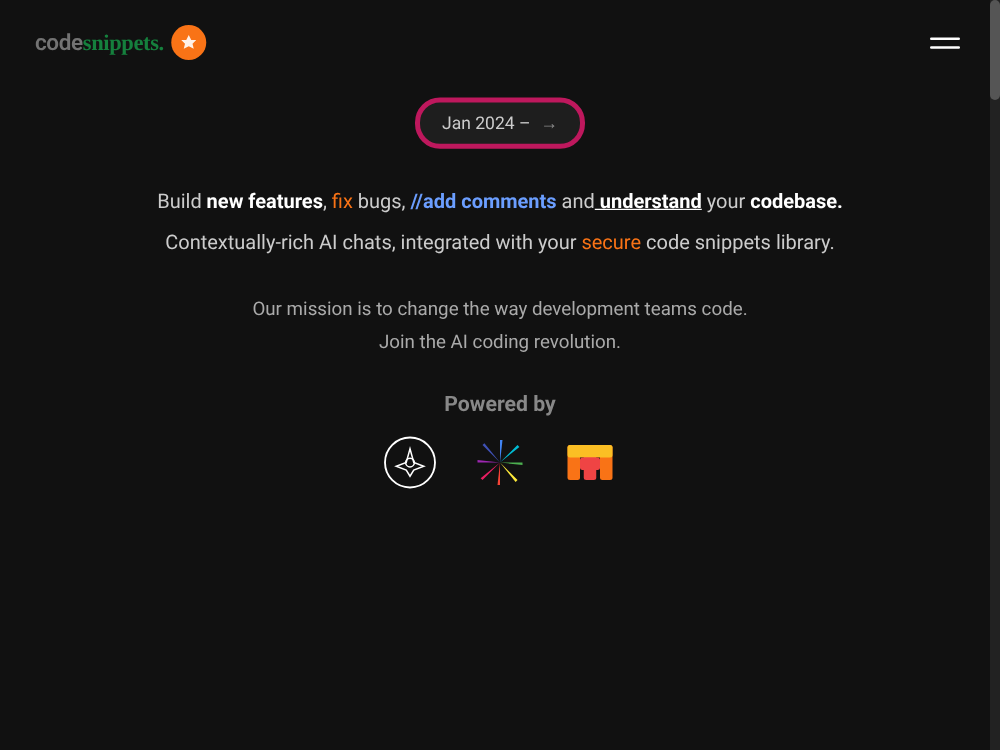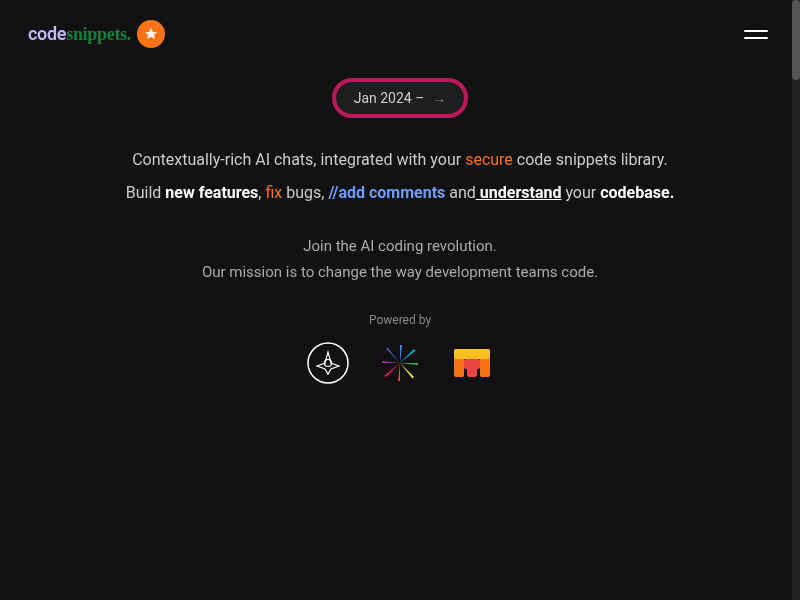--- a/index.html
+++ b/index.html
@@ -33,21 +33,21 @@
     }
 
     .logo-text {
       font-size: 18px;
       font-weight: 600;
       color: #ffffff;
       letter-spacing: -0.3px;
     }
 
     .logo-text span.code {
-      color: #c4b5fd;
+      color: #737373;
     }
 
     .logo-text span.snippets {
       color: #15803d;
       font-family: Liberation Serif, serif;
     }
 
     .logo-icon {
       width: 28px;
       height: 28px;
@@ -207,22 +207,23 @@
     
     .powered-by {
       margin-top: 28px;
       display: flex;
       flex-direction: column;
       align-items: center;
       gap: 14px;
     }
 
     .powered-by-label {
-      font-size: 12px;
+      font-size: 17px;
       color: #888888;
+      font-weight: bold;
     }
 
     .powered-by-logos {
       display: flex;
       align-items: center;
       gap: 28px;
     }
 
     
     .openai-logo {
@@ -269,29 +270,29 @@
 <div class="banner-container">
   <div class="banner-pill">
     <span>Jan 2024 –</span>
     <span class="arrow">→</span>
   </div>
 </div>
 
 <div class="hero">
 
   <p class="subtitle">
+    <span>Build </span><span class="new-features">new features</span><span>,</span><span class="fix"> fix</span><span> bugs,</span><span class="add-comments"> //add comments</span><span> and</span><span class="understand"> understand</span><span> your </span><span class="bold">codebase.</span>
+  </p>
+  <p class="subtitle">
     <span>Contextually-rich AI chats, integrated with your </span><span class="secure">secure</span><span> code snippets library.</span>
   </p>
-  <p class="subtitle">
-    <span>Build </span><span class="new-features">new features</span><span>,</span><span class="fix"> fix</span><span> bugs,</span><span class="add-comments"> //add comments</span><span> and</span><span class="understand"> understand</span><span> your </span><span class="bold">codebase.</span>
-  </p>
 
   <div class="mission">
+    <p>Our mission is to change the way development teams code.</p>
     <p>Join the AI coding revolution.</p>
-    <p>Our mission is to change the way development teams code.</p>
   </div>
 
   <div class="powered-by">
     <span class="powered-by-label">Powered by</span>
     <div class="powered-by-logos">
 
       <svg class="openai-logo" viewBox="0 0 44 44" fill="none" xmlns="http://www.w3.org/2000/svg">
         <circle cx="22" cy="22" r="20" stroke="#ffffff" stroke-width="1.5" fill="none"></circle>
         <g transform="translate(22,22)">
           <path d="M0,-11 L3,0 L11,3 L3,6 L0,11 L-3,6 L-11,3 L-3,0 Z" fill="none" stroke="#ffffff" stroke-width="1.2"></path>

